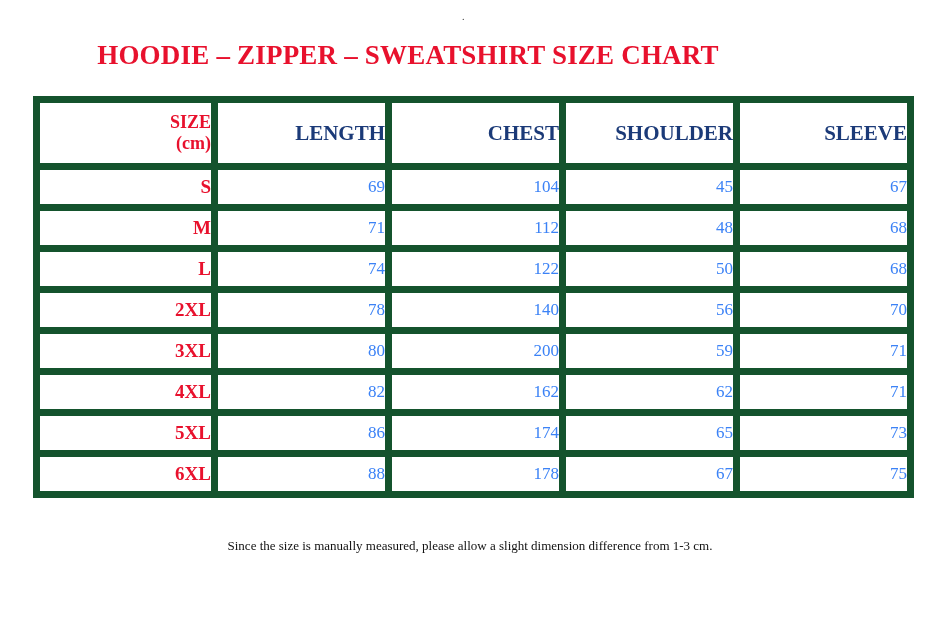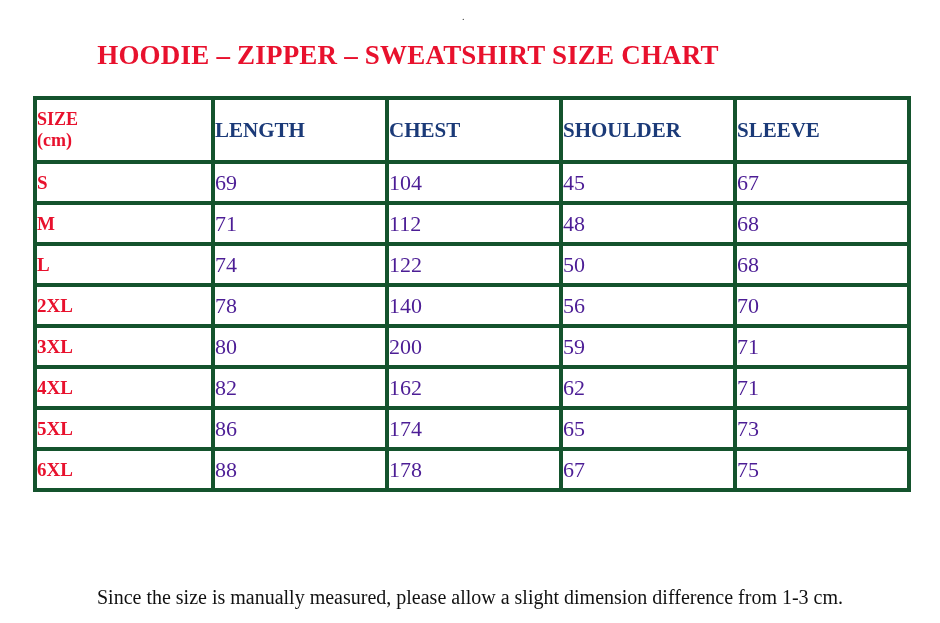--- a/index.html
+++ b/index.html
@@ -44,62 +44,61 @@
     top: 96px;
     left: 33px;
     width: 875px;
   }
   table.size-chart {
     border-collapse: collapse;
     width: 875px;
     table-layout: fixed;
   }
   table.size-chart td, table.size-chart th {
-    border: 4px solid #14532d;
-    text-align: left;
+    border: 7px solid #14532d;
+    text-align: right;
     vertical-align: middle;
     padding: 0;
     font-family: "Liberation Serif", serif;
   }
   thead th {
     height: 60px;
     font-size: 21px;
     font-weight: bold;
     color: #1b3a78;
   }
   thead th.size-col {
     color: #e8112d;
     line-height: 1.15;
     font-size: 18px;
   }
   tbody tr {
     height: 41px;
   }
   tbody td {
-    font-size: 22px;
-    color: #4c1d95;
+    font-size: 17px;
+    color: #3b82f6;
     font-weight: normal;
   }
   tbody td.size-label {
     color: #e8112d;
     font-weight: bold;
     font-size: 19px;
   }
   col.c-size { width: 178px; }
   col.c-data { width: 174px; }
   .note {
     position: absolute;
     top: 538px;
     left: 0;
     width: 940px;
     text-align: center;
-    font-size: 20px;
+    font-size: 13px;
     color: #111111;
     font-family: "Liberation Serif", serif;
-    margin-top: 48px;
   }
 </style>
 </head>
 <body>
 
 <div class="page">
 
   <div class="top-dot">.</div>
 
   <div class="chart-title">HOODIE – ZIPPER – SWEATSHIRT SIZE CHART</div>

